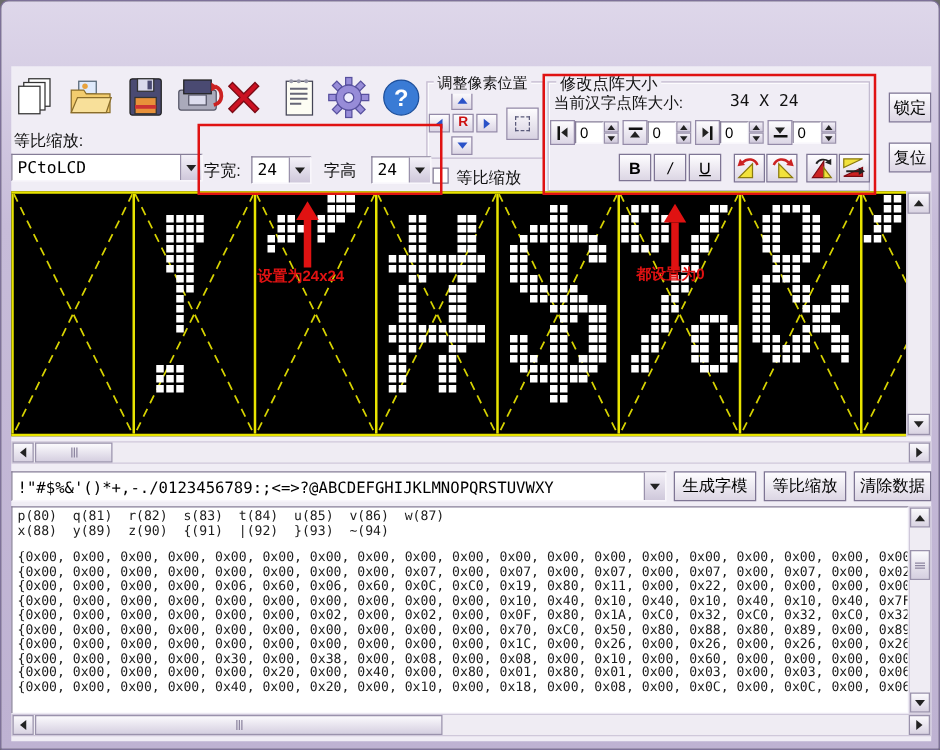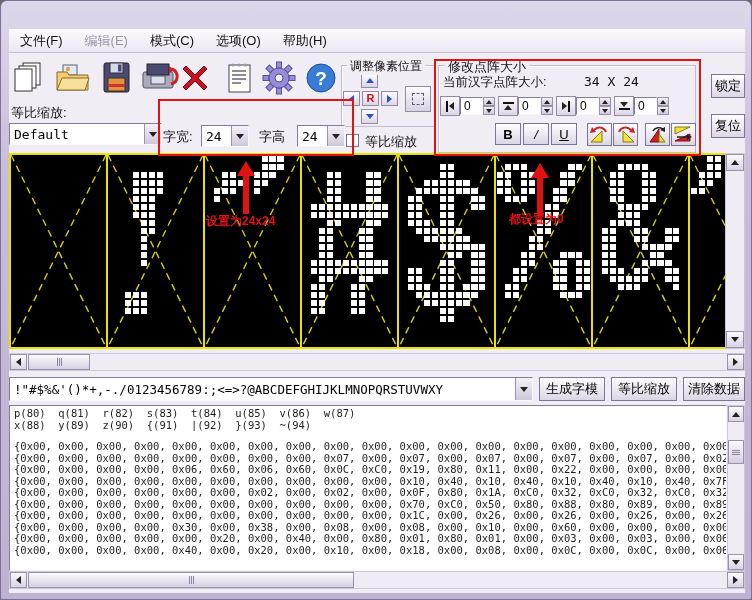--- a/index.html
+++ b/index.html
@@ -107,27 +107,20 @@
     font-family:"DejaVu Sans Mono",monospace; font-size:10.5px; line-height:11.5px; color:#1c1c1c; padding:2px 0 0 4px; }
   .outline { white-space:pre; overflow:hidden; }
   .blankline { height:10px; }
 </style>
 </head>
 <body>
 
 <div class="window">
 
 
-  <div class="menubar">
-    <span class="menu-item">文件(F)</span>
-    <span class="menu-item disabled">编辑(E)</span>
-    <span class="menu-item">模式(C)</span>
-    <span class="menu-item">选项(O)</span>
-    <span class="menu-item">帮助(H)</span>
-  </div>
 
   <div class="client">
 
     <div class="tool-btn" style="left:0px">
       <svg width="36" height="36" viewBox="0 0 36 36">
         <rect x="12" y="3" width="17" height="22" fill="#fff" stroke="#333"></rect>
         <rect x="8" y="6" width="17" height="22" fill="#fff" stroke="#333"></rect>
         <rect x="4" y="9" width="17" height="22" fill="#fff" stroke="#333"></rect>
       </svg>
     </div>
@@ -214,21 +207,21 @@
       </div>
     <div class="sqbtn" style="left:396px;top:33px">
         <div class="dashsq"></div>
       </div>
 
     <div class="checkbox" style="left:337px;top:81px"></div>
     <div class="check-label" style="left:356px;top:80px">等比缩放</div>
 
     <div class="static-label" style="left:2px;top:51px">等比缩放:</div>
     <div class="combo" style="left:0px;top:70px;width:153px;height:22px">
-      <div class="cval">Default</div>
+      <div class="cval">PCtoLCD</div>
       <div class="cbtn">
           <span class="tri-d"></span>
         </div>
     </div>
 
     <div class="static-label" style="left:154px;top:75px">字宽:</div>
     <div class="combo" style="left:192px;top:72px;width:48px;height:22px">
       <div class="cval">24</div>
       <div class="cbtn">
           <span class="tri-d"></span>

